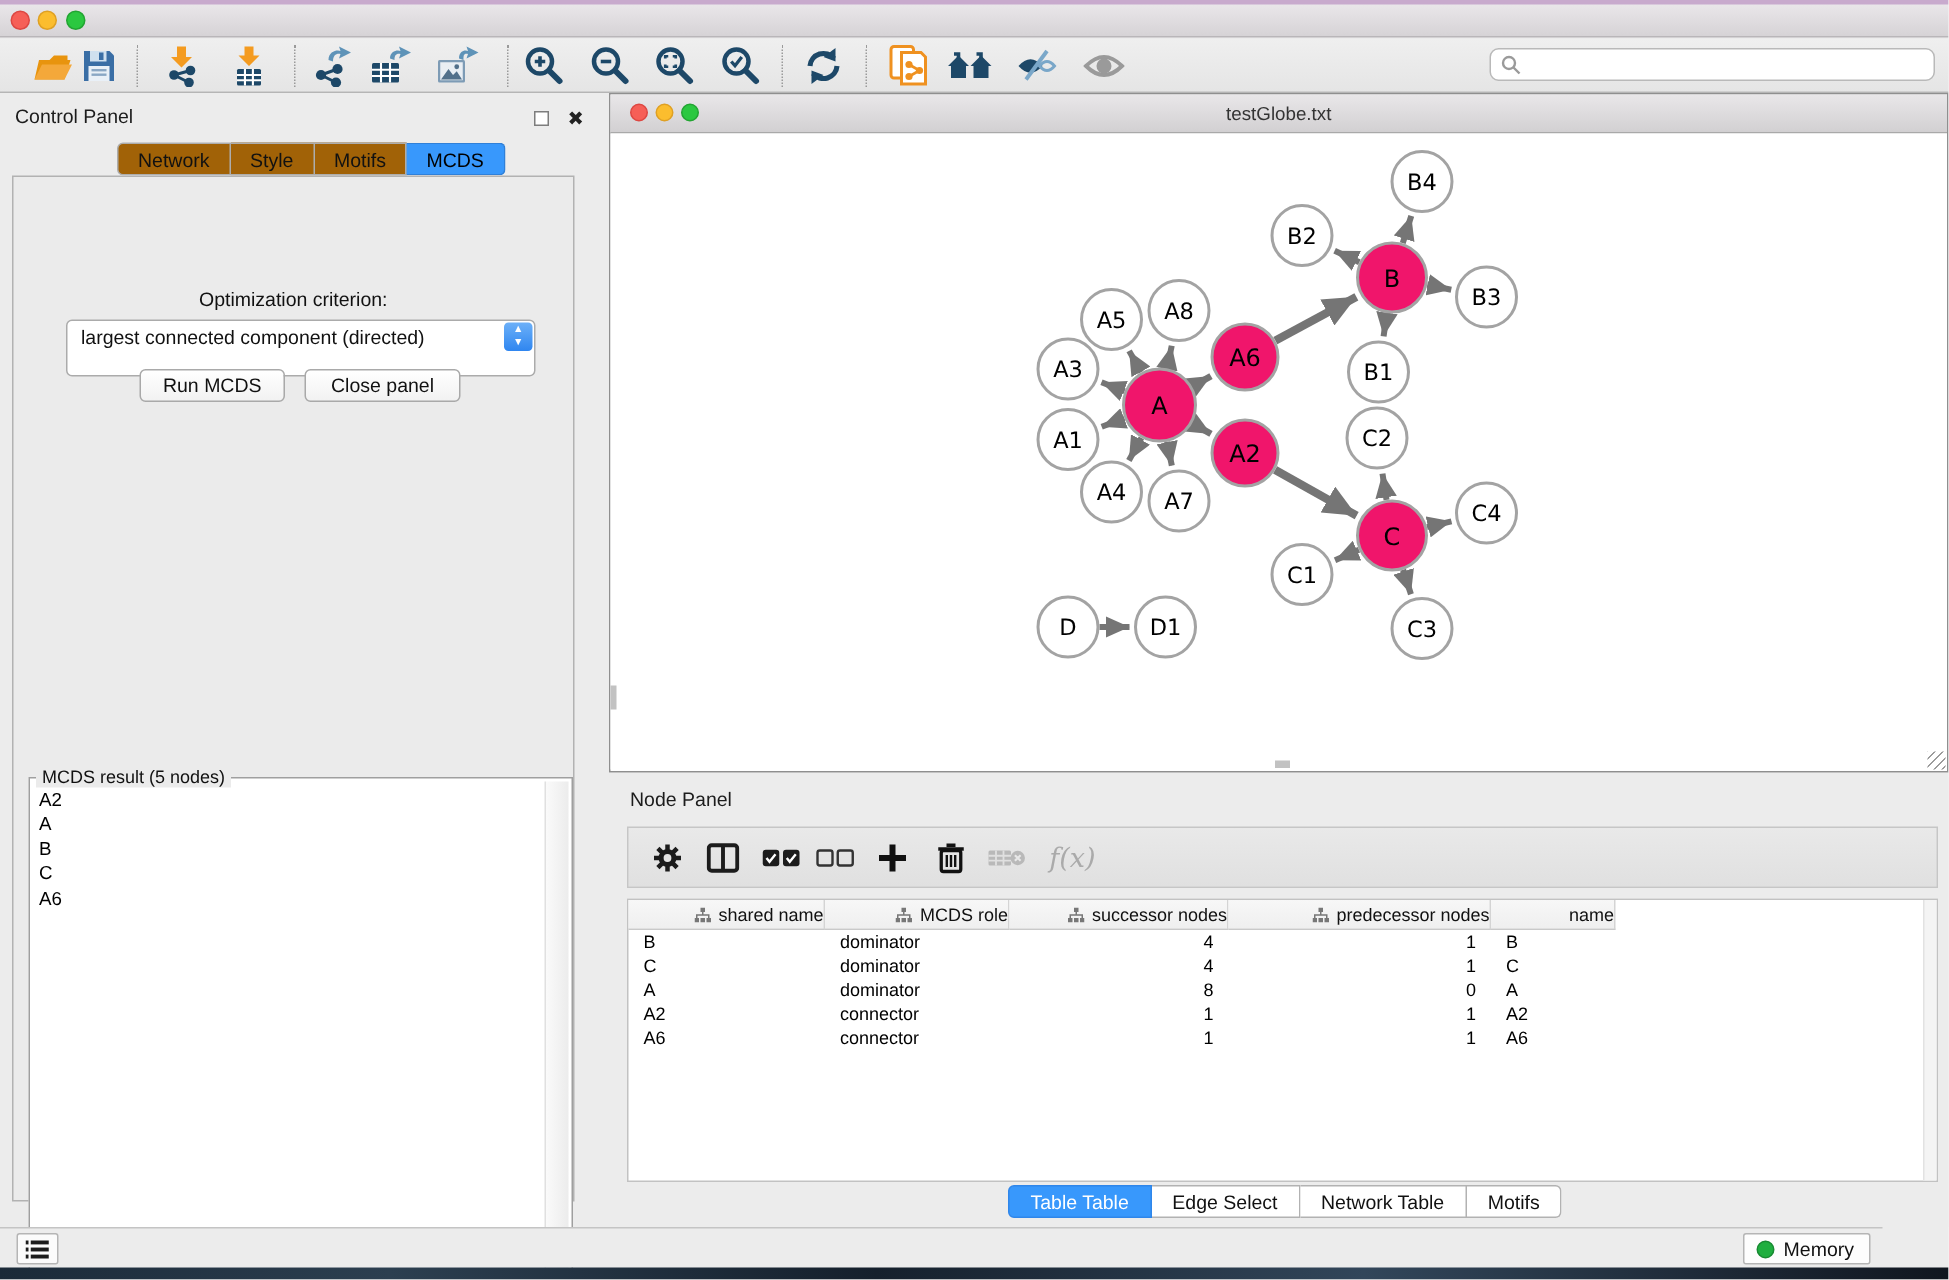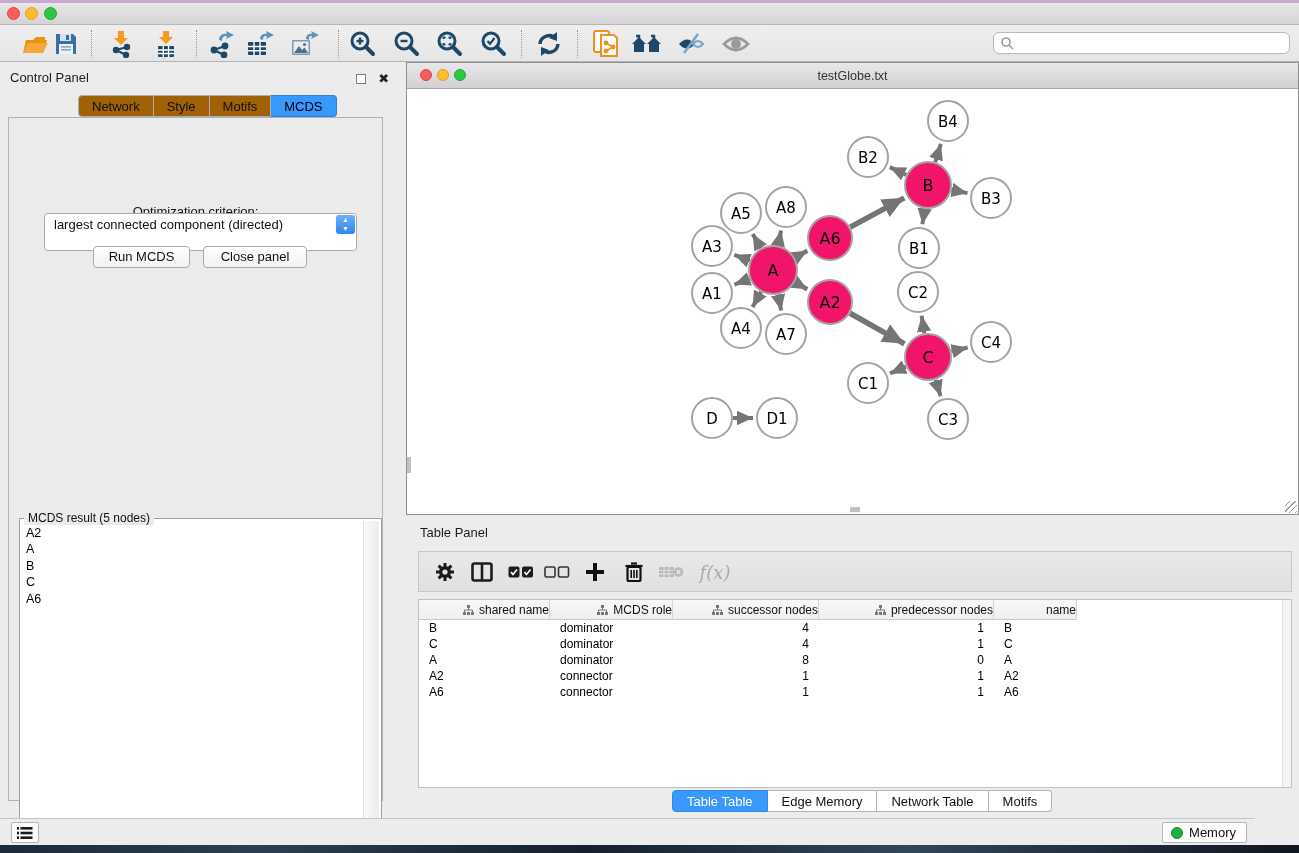--- a/index.html
+++ b/index.html
@@ -31,21 +31,21 @@
   .panel-btns { position:absolute; top:9px; font-size:12px; color:#222; }
   .float-box { display:inline-block; width:10px; height:10px; border:1.5px solid #7d7d7d; background:#fff; vertical-align:middle; }
   .close-x { font-weight:bold; font-size:13px; margin-left:9px; vertical-align:middle; }
   .cp-tabs { position:absolute; left:78px; top:33px; height:22px; display:flex; }
   .cp-tab { height:22px; line-height:21px; font-size:13px; padding:0 13px; background:#a16207;
     border:1px solid #adadad; border-left:none; color:#111; text-align:center; }
   .cp-tab:first-child { border-left:1px solid #adadad; border-radius:4px 0 0 4px; }
   .cp-tab:last-child { border-radius:0 4px 4px 0; }
   .cp-tab.active { background:#3898fc; border-color:#3080d8; color:#000000; }
   .cp-content { position:absolute; left:8px; top:55px; width:375px; height:684px; background:#ebebeb; border:1px solid #b2b2b2; }
-  .opt-label { position:absolute; left:0; top:74px; width:100%; text-align:center; font-size:13px; color:#111;margin-top:12px; }
+  .opt-label { position:absolute; left:0; top:74px; width:100%; text-align:center; font-size:13px; color:#111; }
   .opt-select { position:absolute; left:35px; top:95px; width:313px; height:38px; background:#fff;
     border:1px solid #ababab; border-radius:4px; font-size:13px; color:#111; line-height:21px; padding-left:9px; }
   .opt-stepper { position:absolute; right:1px; top:1px; width:19px; height:19px; border-radius:3px;
     background:linear-gradient(#6cb0f8,#2f86f0); color:#fff; font-size:7px; line-height:9px; text-align:center; }
   .cp-btn { position:absolute; top:128px; height:22px; background:linear-gradient(#ffffff,#f2f2f2);
     border:1px solid #a9a9a9; border-radius:4px; font-size:13px; color:#111; text-align:center; line-height:20px; }
   .groupbox { position:absolute; left:10px; top:400px; width:363px; height:331px; border:1px solid #9f9f9f; background:#fff; }
   .groupbox-legend { position:absolute; left:4px; top:-8px; background:#ebebeb; padding:0 4px; font-size:12px; color:#111; }
   .mcds-list { position:absolute; left:2px; top:6px; font-size:12.5px; color:#000; line-height:16.4px; padding-left:4px; }
   .mcds-scroll { position:absolute; right:2px; top:2px; width:16px; height:327px; background:linear-gradient(90deg,#fafafa,#ececec); border-left:1px solid #e0e0e0; }
@@ -361,21 +361,21 @@
           <circle cx="370" cy="329" r="20" fill="#ffffff" stroke="#a3a3a3" stroke-width="2"></circle>
           <text x="370" y="329.5" text-anchor="middle" dominant-baseline="central" font-size="15" fill="#000000" font-family="&quot;DejaVu Sans&quot;,sans-serif">D1</text>
         </svg>
       <div class="vscroll-nub"></div>
       <div class="hscroll-nub"></div>
     </div>
     <div class="resize-grip"></div>
   </div>
 
   <div class="table-panel">
-    <div class="tp-header">Table Panel</div>
+    <div class="tp-header">Node Panel</div>
 
     <div class="tp-toolbar">
       <div class="tp-icon" style="left:10px">
         <svg width="22" height="22" viewBox="0 0 22 22">
             <g stroke="#1c1c1c" stroke-width="3">
               <path d="M11 2 V20 M2 11 H20 M4.6 4.6 L17.4 17.4 M17.4 4.6 L4.6 17.4"></path>
             </g>
             <circle cx="11" cy="11" r="6" fill="#1c1c1c"></circle>
             <circle cx="11" cy="11" r="2.6" fill="#e4e4e4"></circle>
           </svg>
@@ -514,21 +514,21 @@
             <div class="t-cell" style="width: 146px; text-align: right; padding: 1px 10px 0px 0px;">1</div>
             <div class="t-cell" style="width: 175px; text-align: right; padding: 1px 10px 0px 0px;">1</div>
             <div class="t-cell" style="width: 83px; text-align: left; padding: 1px 0px 0px 10px;">A6</div>
           </div>
         </div>
       <div class="t-scroll"></div>
     </div>
 
     <div class="tp-tabs" id="tp-tabs">
         <div class="tp-tab active">Table Table</div>
-        <div class="tp-tab">Edge Memory</div>
+        <div class="tp-tab">Edge Select</div>
         <div class="tp-tab">Network Table</div>
         <div class="tp-tab">Motifs</div>
       </div>
   </div>
 
   <div class="status-bar">
     <div class="list-btn">
       <svg width="16" height="14" viewBox="0 0 16 14">
           <g fill="#1c1c1c">
             <rect x="0" y="1" width="2" height="2.6"></rect>

